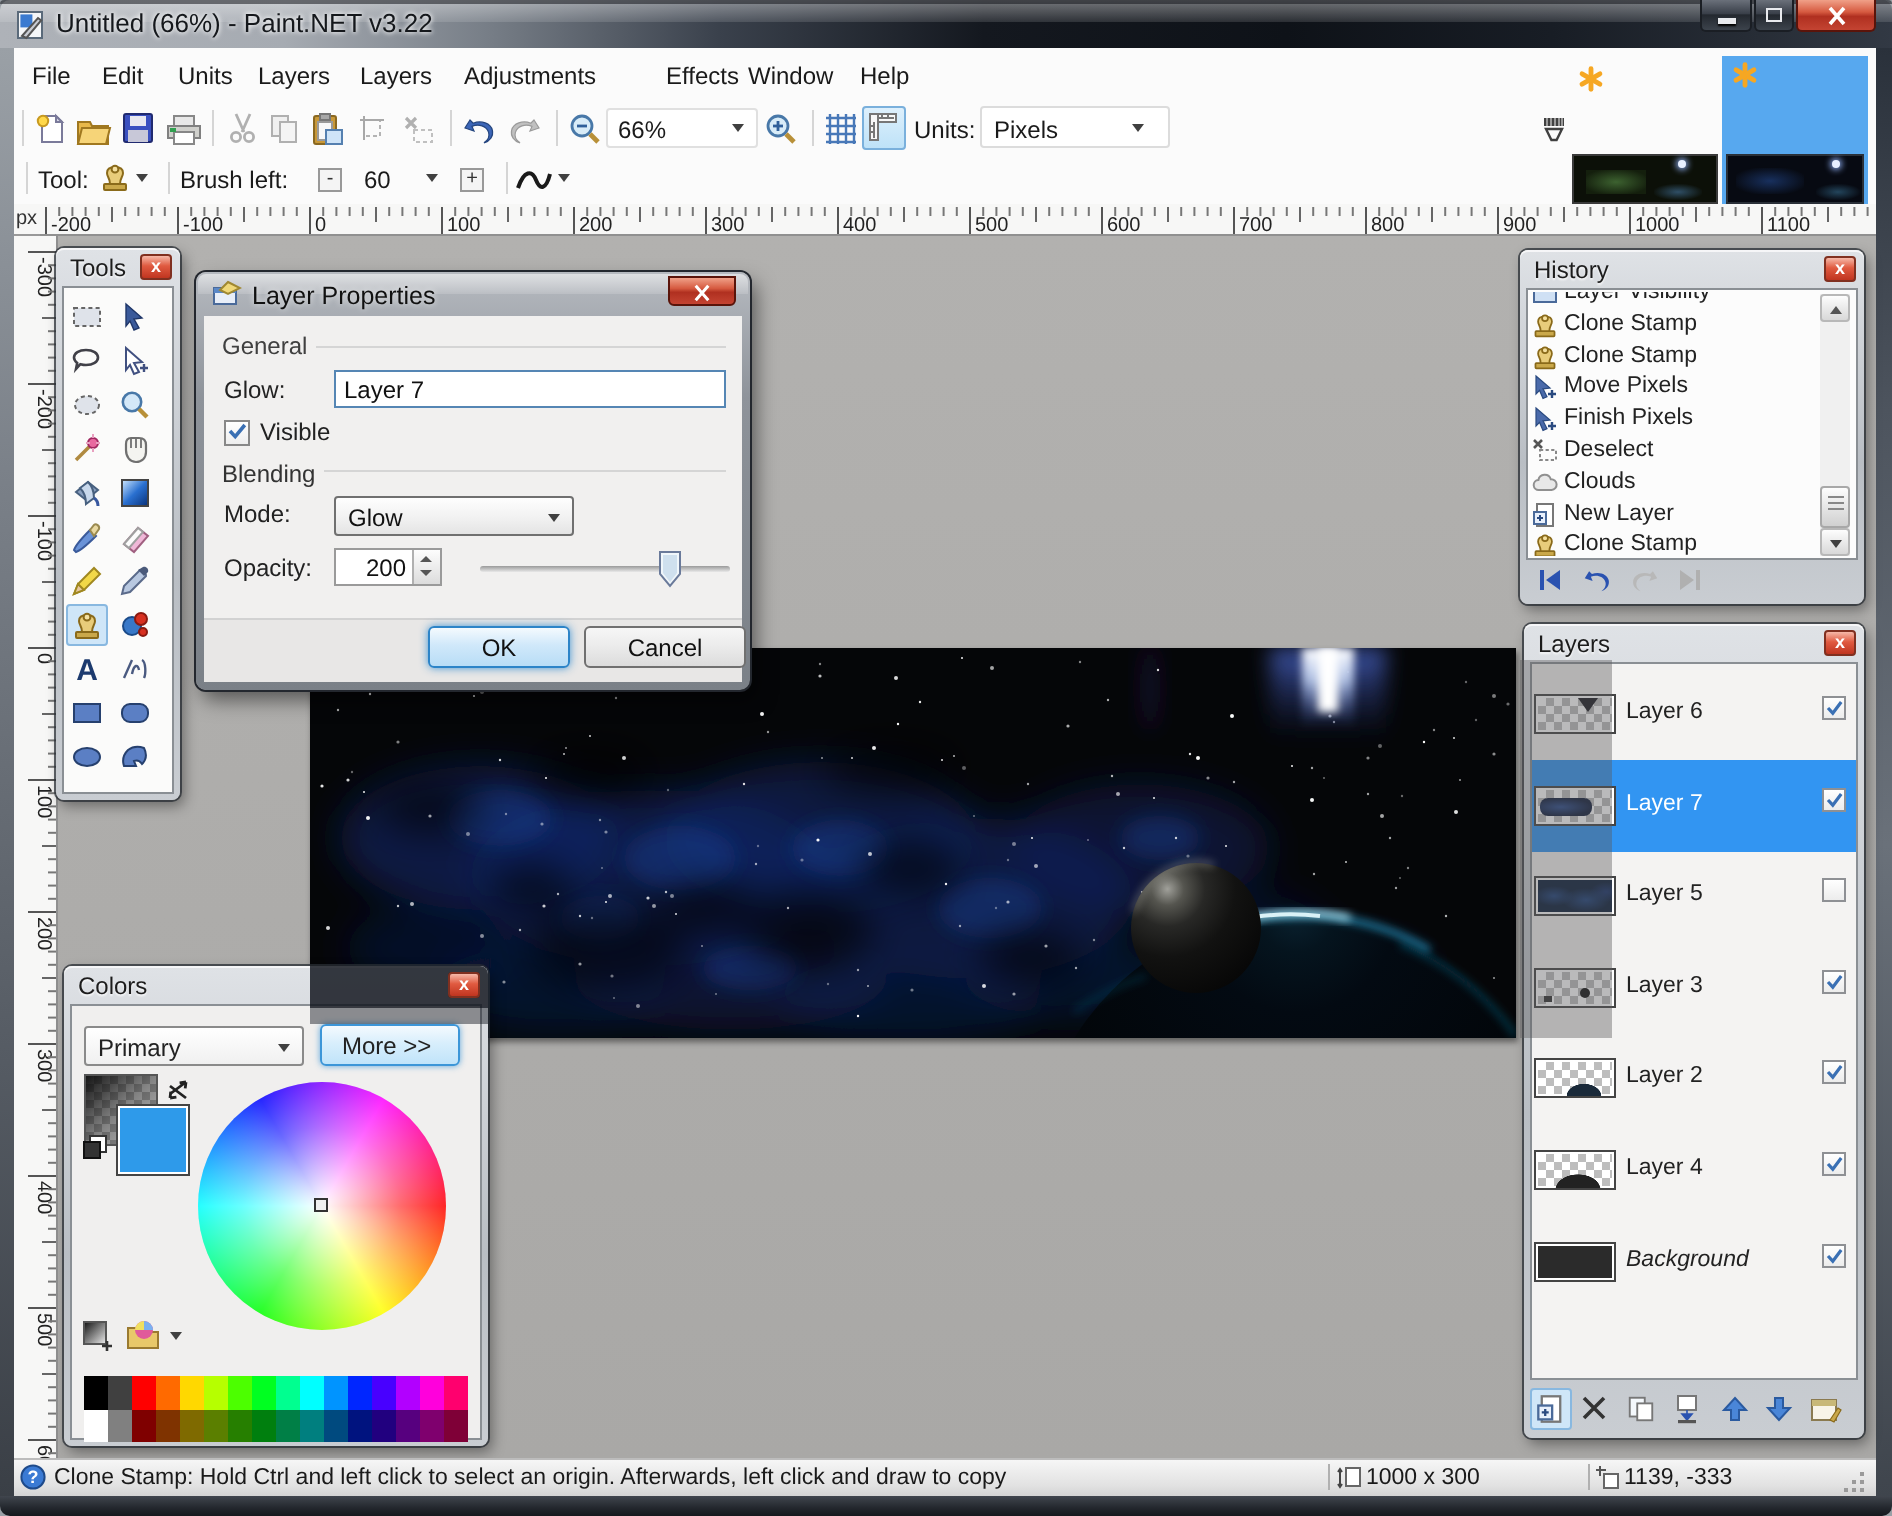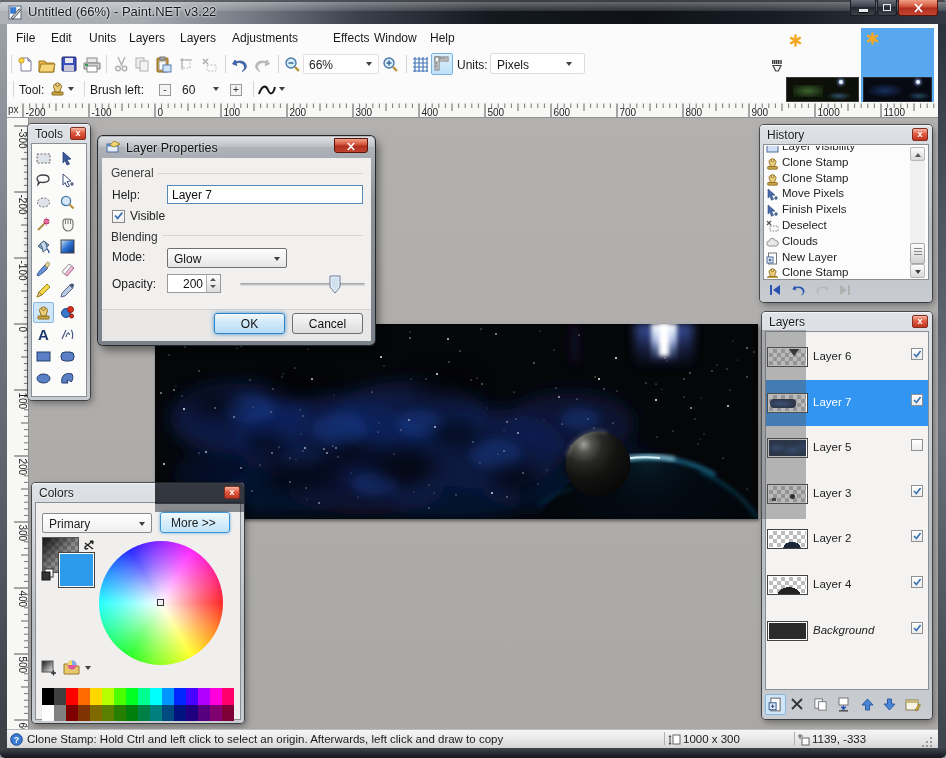--- a/index.html
+++ b/index.html
@@ -1105,21 +1105,21 @@
 <div class="abs" style="left:126px;top:141px;font-size:12.5px;color:#111;text-shadow:0 0 3px rgba(255,255,255,.85);">Layer Properties</div>
 <div class="abs" style="left:334px;top:138px;width:34px;height:15px;border-radius:0 0 3px 3px;background:linear-gradient(#f0a088,#d65a40 40%,#b03020 55%,#c44432);border:1px solid #5a140a;">
     <svg style="position:absolute;left:11px;top:2.5px" width="10" height="9" viewBox="0 0 11 10">
       <path d="M2 1l7 8M9 1L2 9" stroke="#fff" stroke-width="1.7"></path>
     </svg>
   </div>
 <div class="abs" style="left:102px;top:158px;width:269px;height:151px;background:#f1f0ef;"></div>
 <div class="abs" style="left:102px;top:309px;width:269px;height:32px;background:#e8e7e6;border-top:1px solid #d2d2d2;"></div>
 <div class="abs" style="left:111px;top:166px;font-size:12px;color:#404040;">General</div>
 <div class="abs" style="left:158px;top:173px;width:205px;height:1px;background:#d5d5d5;"></div>
-<div class="abs" style="left:112px;top:188px;font-size:12px;color:#222;">Help:</div>
+<div class="abs" style="left:112px;top:188px;font-size:12px;color:#222;">Glow:</div>
 <div class="abs" style="left:167px;top:185px;width:196px;height:19px;background:#fff;border:1px solid #5586b4;">
     <div style="position:absolute;left:4px;top:2px;font-size:12px;color:#111;">Layer 7</div>
   </div>
 <div class="abs" style="left:112px;top:210px;width:13px;height:13px;background:linear-gradient(#fff,#eee);border:1px solid #888;">
     <svg width="11" height="11" viewBox="0 0 11 11" style="position:absolute;left:0;top:-1px;">
       <path d="M2 5.5l2.6 2.8L9.4 2.5" fill="none" stroke="#3a70b4" stroke-width="1.8"></path>
     </svg>
   </div>
 <div class="abs" style="left:130px;top:209px;font-size:12px;color:#222;">Visible</div>
 <div class="abs" style="left:111px;top:230px;font-size:12px;color:#333;">Blending</div>
@@ -1138,21 +1138,21 @@
     </div>
   </div>
 <div class="abs" style="left:240px;top:283px;width:125px;height:3px;background:linear-gradient(#9a9a9a,#e8e8e8);border-radius:2px;"></div>
 <div class="abs" style="left:329px;top:275px;"><svg width="12" height="19" viewBox="0 0 12 19">
       <path d="M1 1h10v11L6 18 1 12z" fill="#f0f6fa" stroke="#6a7a9a"></path>
       <path d="M2.5 2.5h7v9L6 16 2.5 11.5z" fill="#cfe0ee"></path>
     </svg></div>
 <div class="abs" style="left:214px;top:313px;width:71px;height:21px;background:linear-gradient(#f4fafe,#d0e8fa 45%,#b8ddf6);border:1px solid #2c84c8;border-radius:3px;box-shadow:0 0 4px rgba(50,140,210,.9);">
     <div style="position:absolute;left:0;right:0;top:3px;text-align:center;font-size:12px;color:#111;">OK</div>
   </div>
-<div class="abs" style="left:292px;top:313px;width:71px;height:21px;background:linear-gradient(#f6f6f6,#ececec 45%,#dcdcdc);border:1px solid #707070;border-radius:3px;">
+<div class="abs" style="left:292px;top:313px;width:81px;height:21px;background:linear-gradient(#f6f6f6,#ececec 45%,#dcdcdc);border:1px solid #707070;border-radius:3px;">
     <div style="position:absolute;left:0;right:0;top:3px;text-align:center;font-size:12px;color:#111;">Cancel</div>
   </div>
 <div class="abs" style="left:7px;top:729px;width:931px;height:19px;background:linear-gradient(#f6f6f6,#e2e2e2 70%,#d4d4d4);border-top:1px solid #bcbcbc;"></div>
 <div class="abs" style="left:10px;top:732px;"><svg width="13" height="13" viewBox="0 0 13 13">
       <circle cx="6.5" cy="6.5" r="5.8" fill="#3a7ad4" stroke="#1e4a8a"></circle>
       <text x="6.5" y="9.6" text-anchor="middle" font-size="9" font-weight="bold" fill="#fff">?</text>
     </svg></div>
 <div class="abs" style="left:27px;top:733px;font-size:11.5px;color:#1a1a1a;">Clone Stamp: Hold Ctrl and left click to select an origin. Afterwards, left click and draw to copy</div>
 <div class="abs" style="left:664px;top:732px;width:1px;height:13px;background:#b0b0b0;"></div>
 <div class="abs" style="left:668px;top:732px;"><svg width="13" height="13" viewBox="0 0 13 13">

